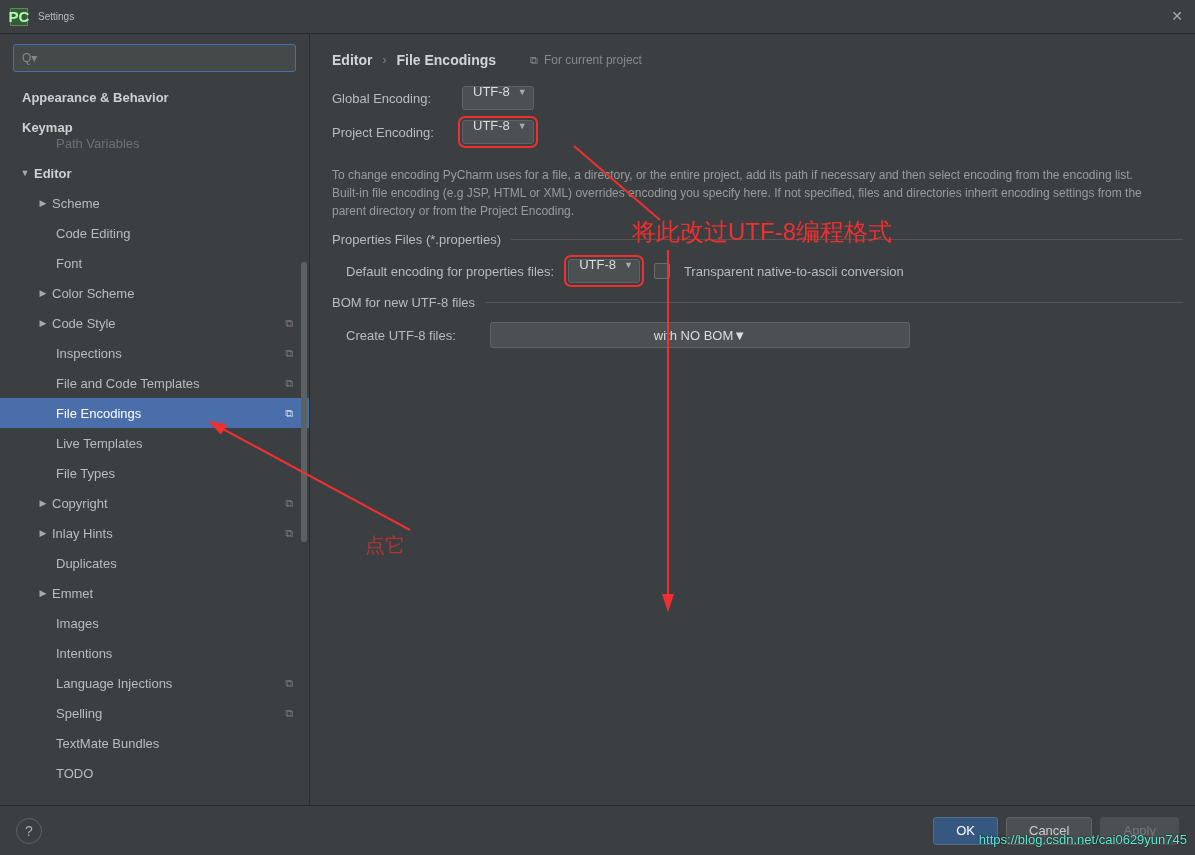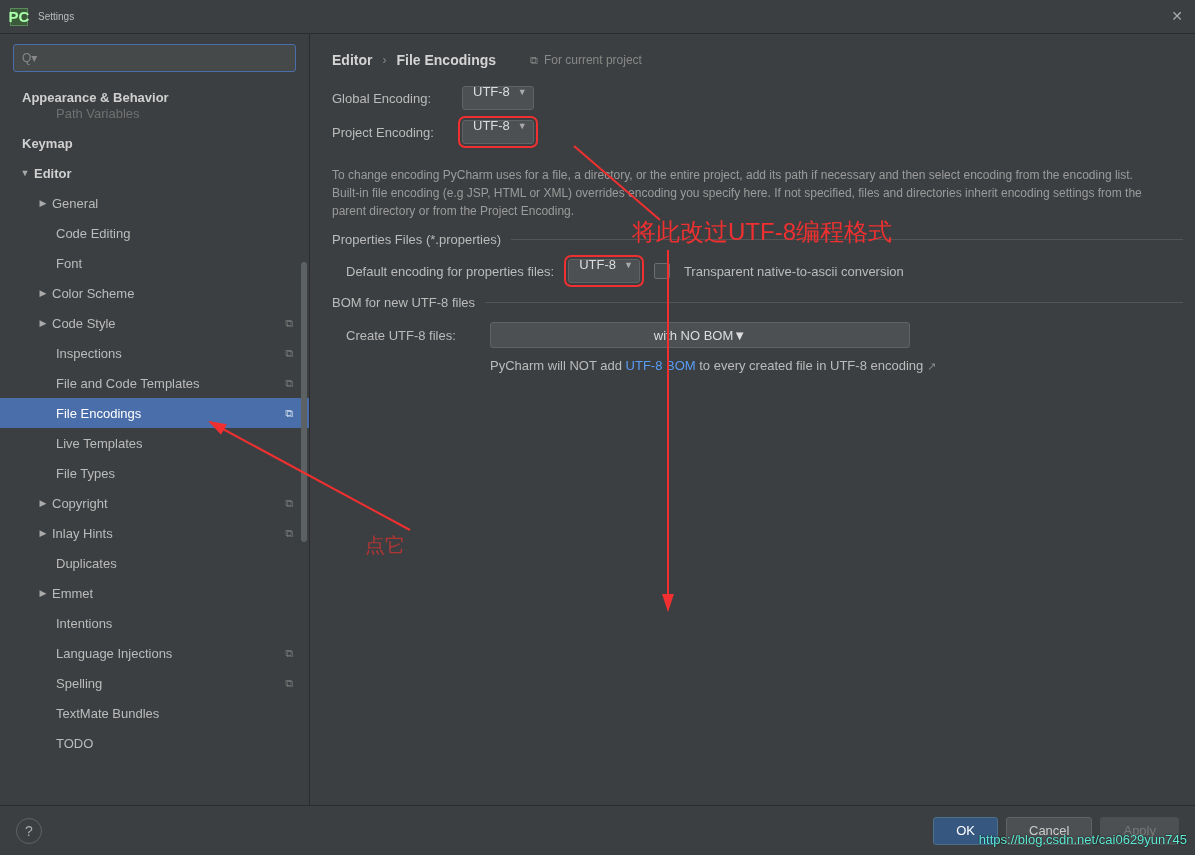--- a/index.html
+++ b/index.html
@@ -88,33 +88,33 @@
 <div class="dialog-body">
   <div class="sidebar">
     <div class="search-wrap">
       <input class="search-input" placeholder="" style="">
       <span class="search-icon">Q▾</span>
     </div>
     <div class="tree">
       <div class="tree-item bold pad0">
           <span>Appearance &amp; Behavior</span>
         </div>
+      <div class="tree-item bold pad0">
+          <span>Keymap</span>
+        </div>
       <div class="tree-item faded pad2" style="margin-top:-14px;">
           <span>Path Variables</span>
-        </div>
-      <div class="tree-item bold pad0">
-          <span>Keymap</span>
         </div>
       <div class="tree-item bold" style="padding-left:18px;">
           <span class="expand">▼</span>
           <span>Editor</span>
         </div>
       <div class="tree-item pad1">
           <span class="expand">▶</span>
-          <span>General</span>
+          <span>Scheme</span>
         </div>
       <div class="tree-item pad2">
           <span>Code Editing</span>
         </div>
       <div class="tree-item pad2">
           <span>Font</span>
         </div>
       <div class="tree-item pad1">
           <span class="expand">▶</span>
           <span>Color Scheme</span>
@@ -151,20 +151,23 @@
           <span class="expand">▶</span>
           <span>Inlay Hints</span>
           <span class="copy-icon">⧉</span>
         </div>
       <div class="tree-item pad2">
           <span>Duplicates</span>
         </div>
       <div class="tree-item pad1">
           <span class="expand">▶</span>
           <span>Emmet</span>
+        </div>
+      <div class="tree-item pad2">
+          <span>Images</span>
         </div>
       <div class="tree-item pad2">
           <span>Intentions</span>
         </div>
       <div class="tree-item pad2">
           <span>Language Injections</span>
           <span class="copy-icon">⧉</span>
         </div>
       <div class="tree-item pad2">
           <span>Spelling</span>
@@ -223,25 +226,20 @@
     </fieldset>
 
     <fieldset>
       <legend>BOM for new UTF-8 files</legend>
       <div class="prop-row" style="margin-bottom:10px;">
         <span style="width:130px">Create UTF-8 files:</span>
         <div class="select-wide">
           <span>with NO BOM</span>
             <span class="arrow">▼</span>
         </div>
-      </div>
-      <div class="prop-row" style="padding-left:158px; font-size:13px; color:#bbb;">
-        <span>
-          <span>PyCharm will NOT add </span><a class="link">UTF-8 BOM</a><span> to every created file in UTF-8 encoding</span><span class="ext-icon">↗</span>
-        </span>
       </div>
     </fieldset>
   </div>
 </div>
 
 <div class="dialog-footer">
   <div class="help-btn">?</div>
   <div class="footer-spacer"></div>
   <div class="btn btn-primary">OK</div>
   <div class="btn btn-default">Cancel</div>

